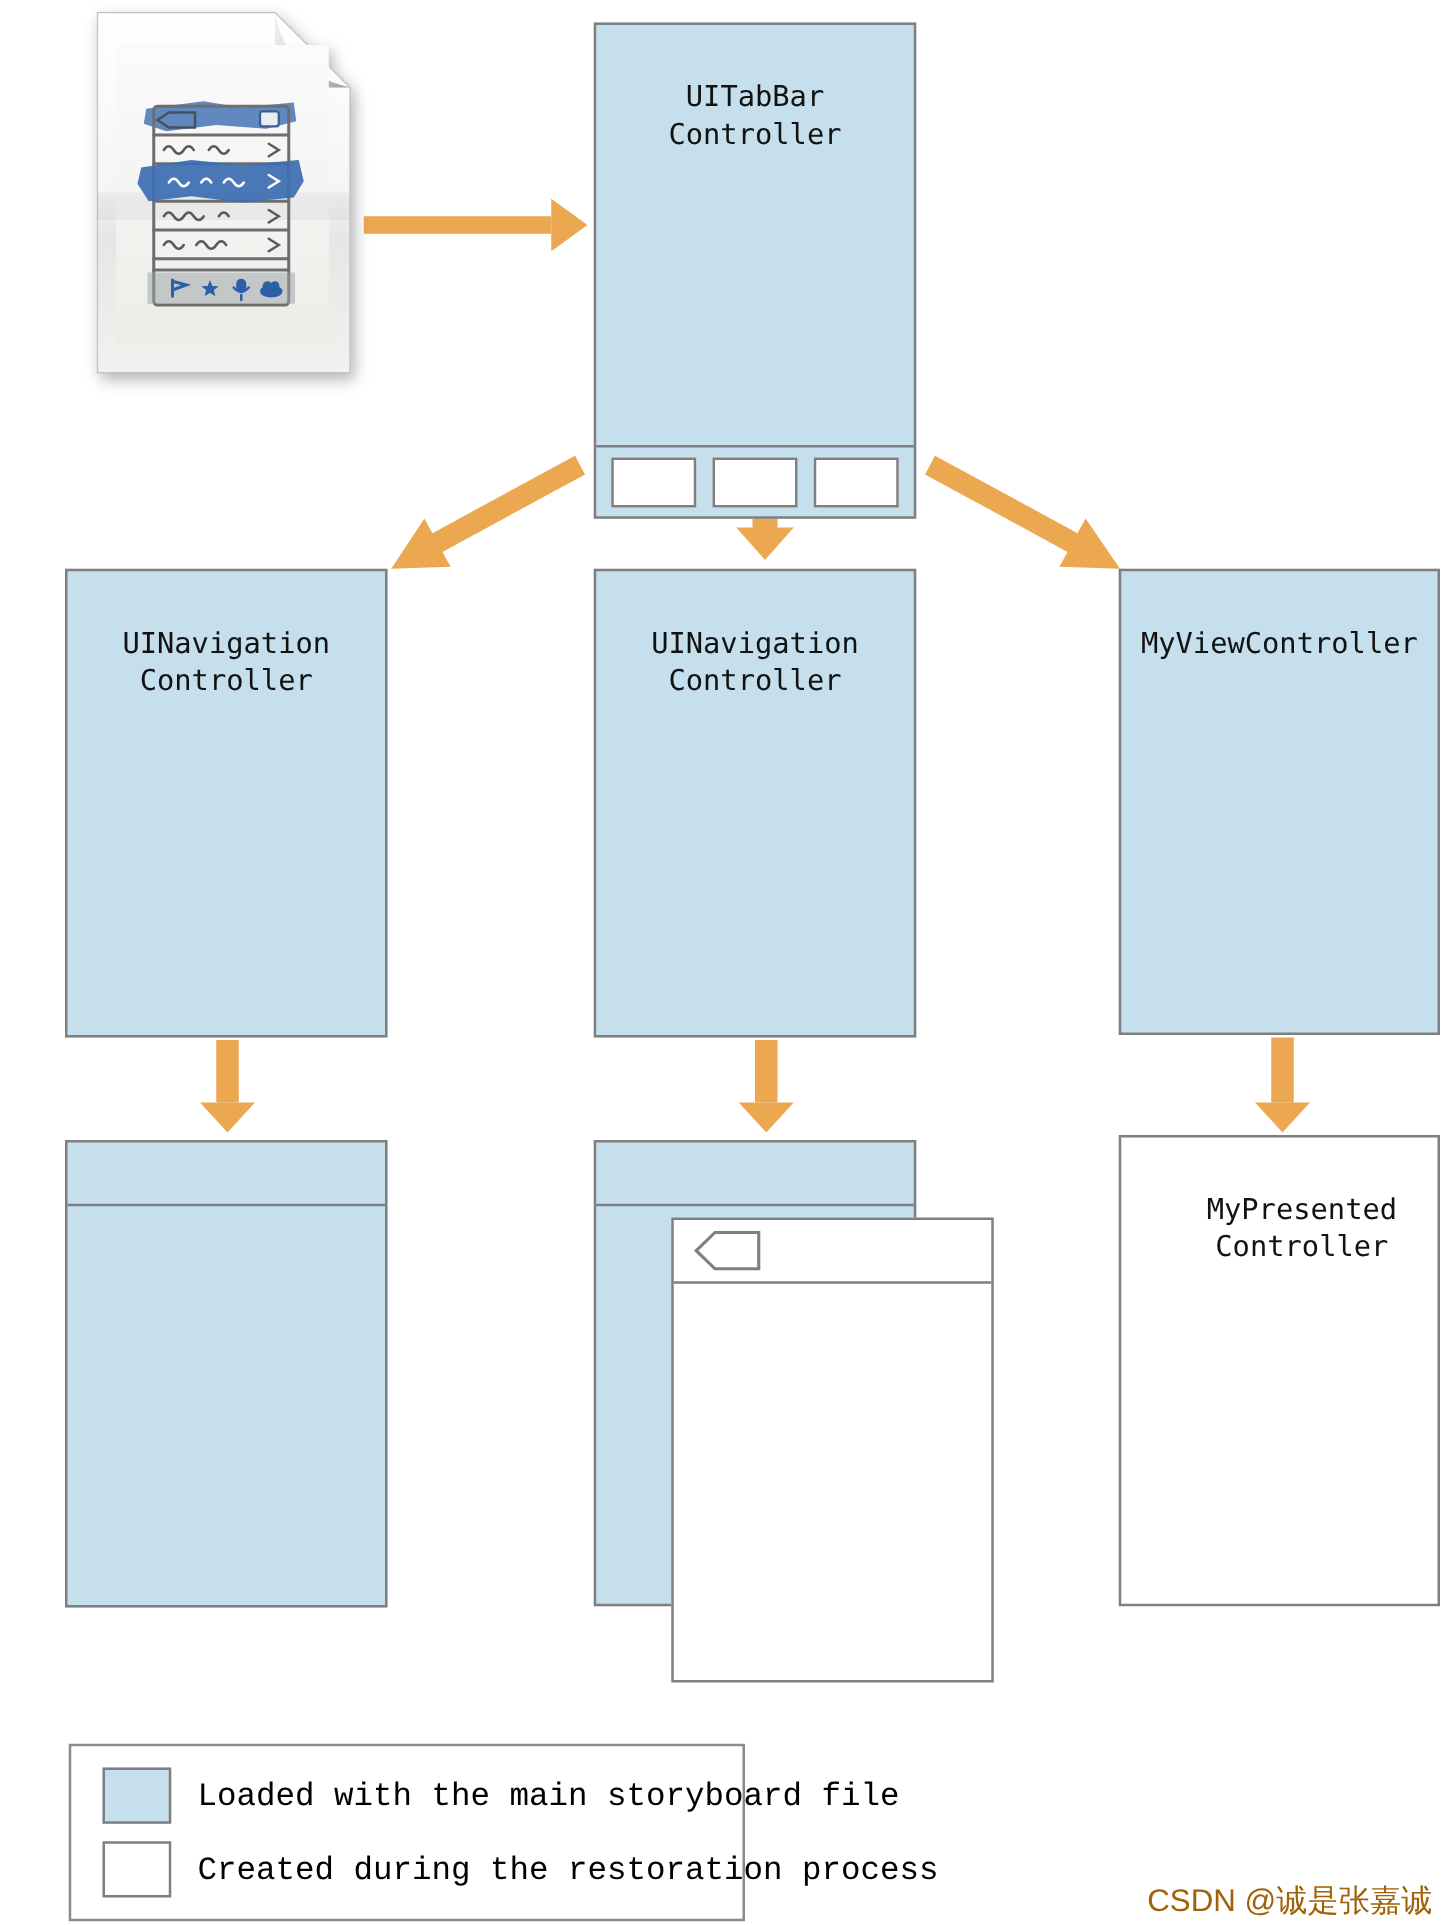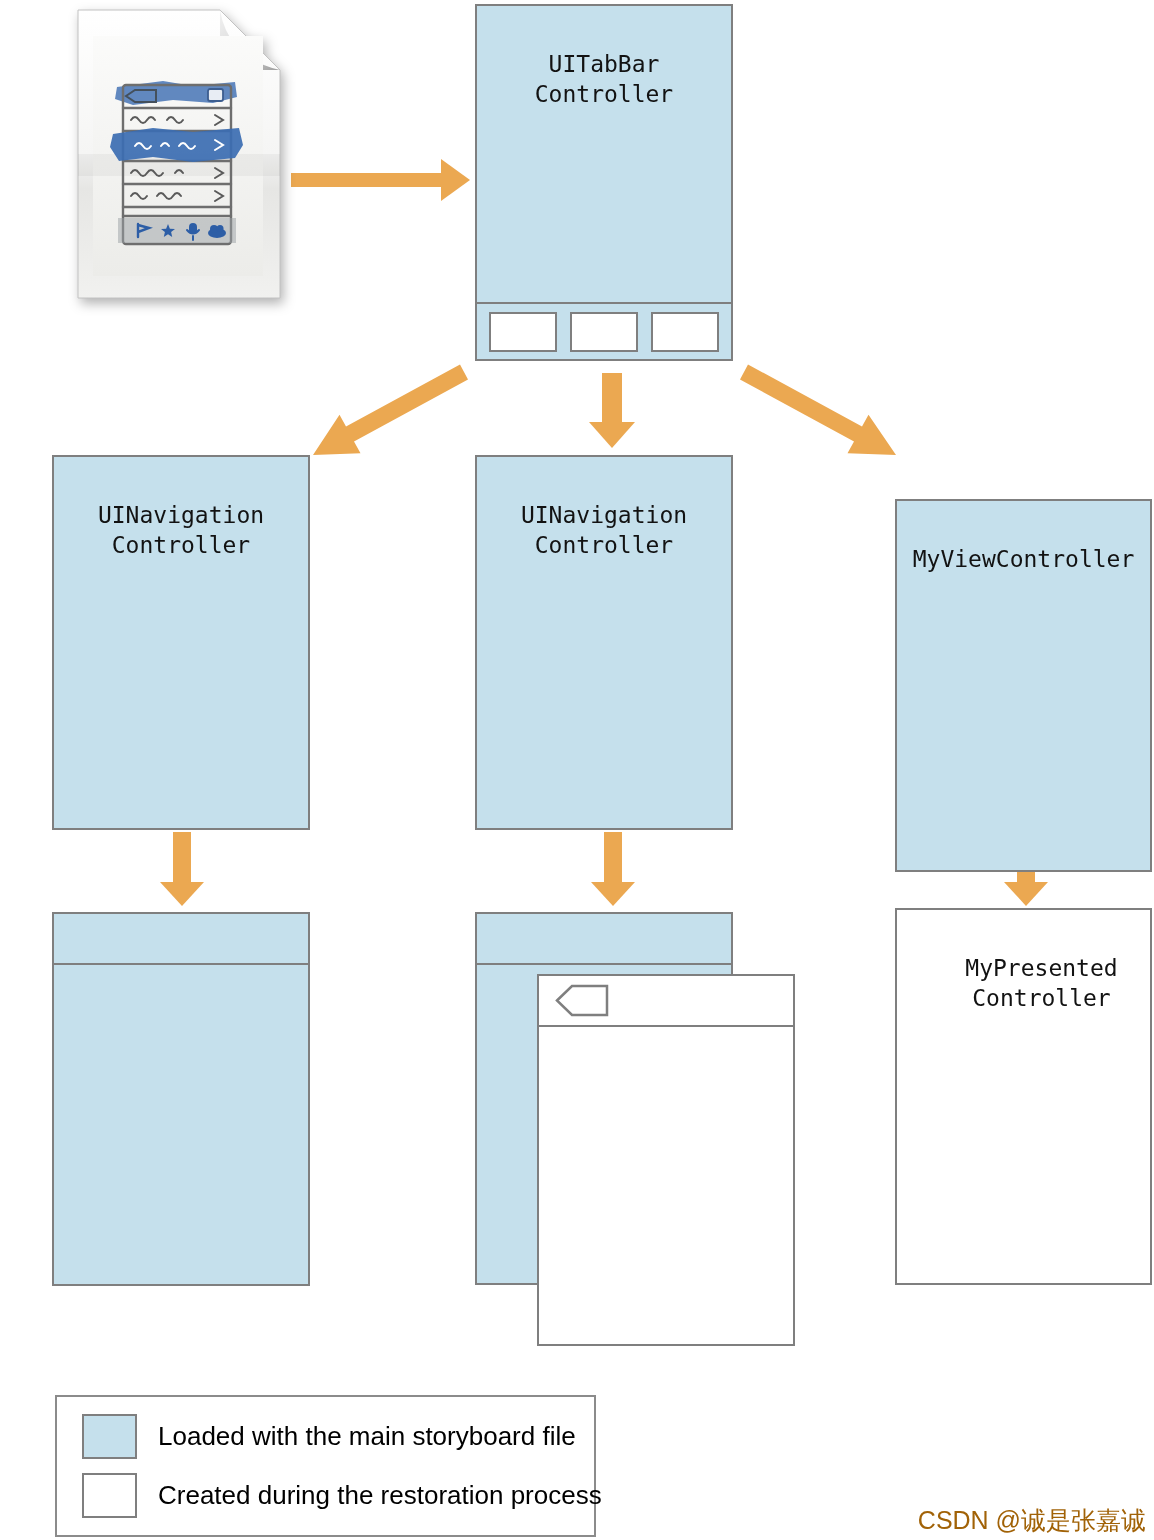--- a/index.html
+++ b/index.html
@@ -7,24 +7,24 @@
   svg{display:block;}
 
   
   .node{position:absolute;box-sizing:border-box;border:2px solid #7f7f7f;
         font-family:"DejaVu Sans Mono",monospace;font-size:23px;line-height:30px;
         color:#121212;text-align:center;white-space:pre-line;}
   .blue{background:#c5e0ec;}
   .white{background:#ffffff;}
   .node .title{padding-top:13px;}
 
-  #node-tabbar{left:475px;top:4px;width:258px;height:357px;}
+  #node-tabbar{left:475px;top:18px;width:258px;height:397px;}
   #node-nav-left{left:52px;top:455px;width:258px;height:375px;}
   #node-nav-center{left:475px;top:455px;width:258px;height:375px;}
-  #node-myview{left:895px;top:455px;width:257px;height:373px;margin-top:44px;}
+  #node-myview{left:895px;top:455px;width:257px;height:373px;}
   #node-nav-left-content{left:52px;top:912px;width:258px;height:374px;}
   #node-nav-center-content{left:475px;top:912px;width:258px;height:373px;}
   #node-detail-overlay{left:537px;top:974px;width:258px;height:372px;}
   #node-mypresented{left:895px;top:908px;width:257px;height:377px;padding-left:36px;}
 
   .tab-strip{position:absolute;left:0;right:0;bottom:0;height:57px;border-top:2px solid #7f7f7f;
              display:flex;justify-content:space-between;align-items:center;padding:0 12px;box-sizing:border-box;}
   .tab-slot{width:68px;height:40px;background:#ffffff;border:2px solid #7f7f7f;box-sizing:border-box;}
 
   .header-strip{position:absolute;left:0;right:0;top:0;height:49px;border-bottom:2px solid #7f7f7f;box-sizing:content-box;}
@@ -41,21 +41,21 @@
 
   
   #legend{position:absolute;left:55px;top:1395px;width:541px;height:142px;
           border:2px solid #8b8b8b;box-sizing:border-box;background:#fff;}
   .legend-row{position:absolute;left:25px;height:45px;display:flex;align-items:center;}
   .legend-row.r1{top:17px;}
   .legend-row.r2{top:76px;}
   .legend-swatch{width:55px;height:45px;border:2px solid #7f7f7f;box-sizing:border-box;margin-right:21px;flex:none;}
   .legend-swatch.blue{background:#c5e0ec;}
   .legend-swatch.white{background:#ffffff;}
-  .legend-label{font-family:Liberation Sans, sans-serif;font-size:26px;color:#000;white-space:nowrap;}
+  .legend-label{font-family:Liberation Mono, monospace;font-size:26px;color:#000;white-space:nowrap;}
 
   
   #watermark{position:absolute;right:8px;top:1504px;width:300px;text-align:right;
              font-family:"Liberation Sans","DejaVu Sans",sans-serif;font-size:25px;color:#a16207;
              text-shadow:1px 1px 0 rgba(255,255,255,0.9);}
 </style>
 </head>
 <body>
 
 <div id="canvas">

